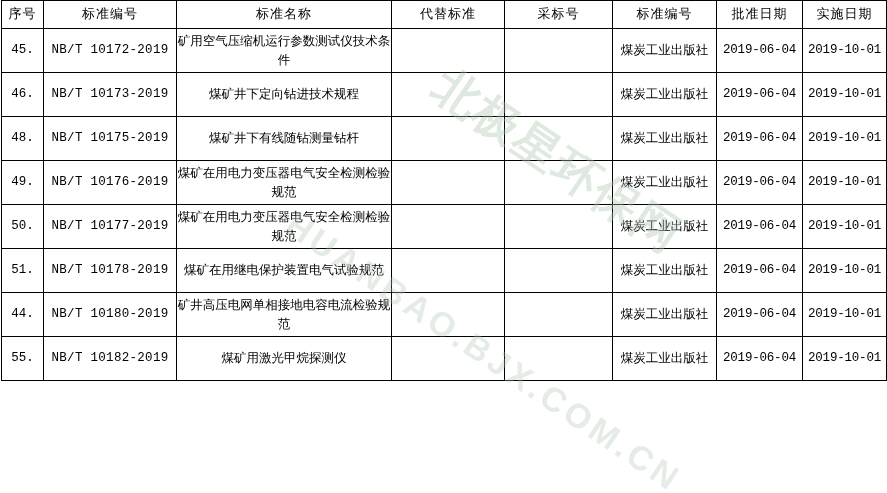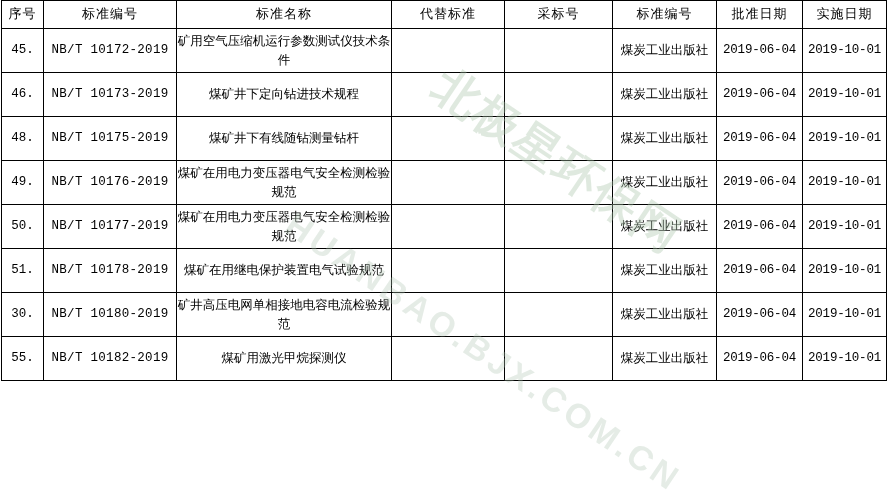--- a/index.html
+++ b/index.html
@@ -198,21 +198,21 @@
         <td class="cell-seq">51.</td>
         <td class="cell-code">NB/T 10178-2019</td>
         <td class="cell-name">煤矿在用继电保护装置电气试验规范</td>
         <td></td>
         <td></td>
         <td class="cell-pub">煤炭工业出版社</td>
         <td class="cell-date">2019-06-04</td>
         <td class="cell-date">2019-10-01</td>
       </tr>
       <tr>
-        <td class="cell-seq">30.</td>
+        <td class="cell-seq">44.</td>
         <td class="cell-code">NB/T 10180-2019</td>
         <td class="cell-name">矿井高压电网单相接地电容电流检验规范</td>
         <td></td>
         <td></td>
         <td class="cell-pub">煤炭工业出版社</td>
         <td class="cell-date">2019-06-04</td>
         <td class="cell-date">2019-10-01</td>
       </tr>
       <tr>
         <td class="cell-seq">55.</td>

